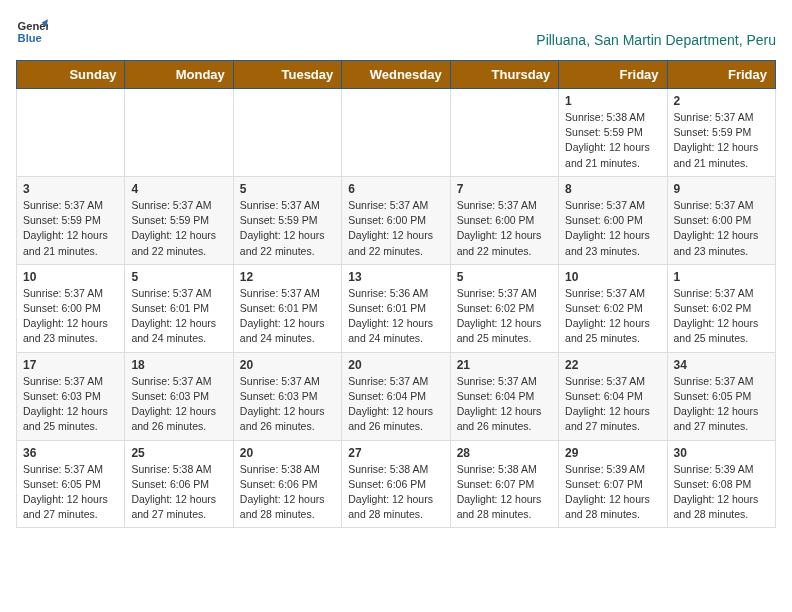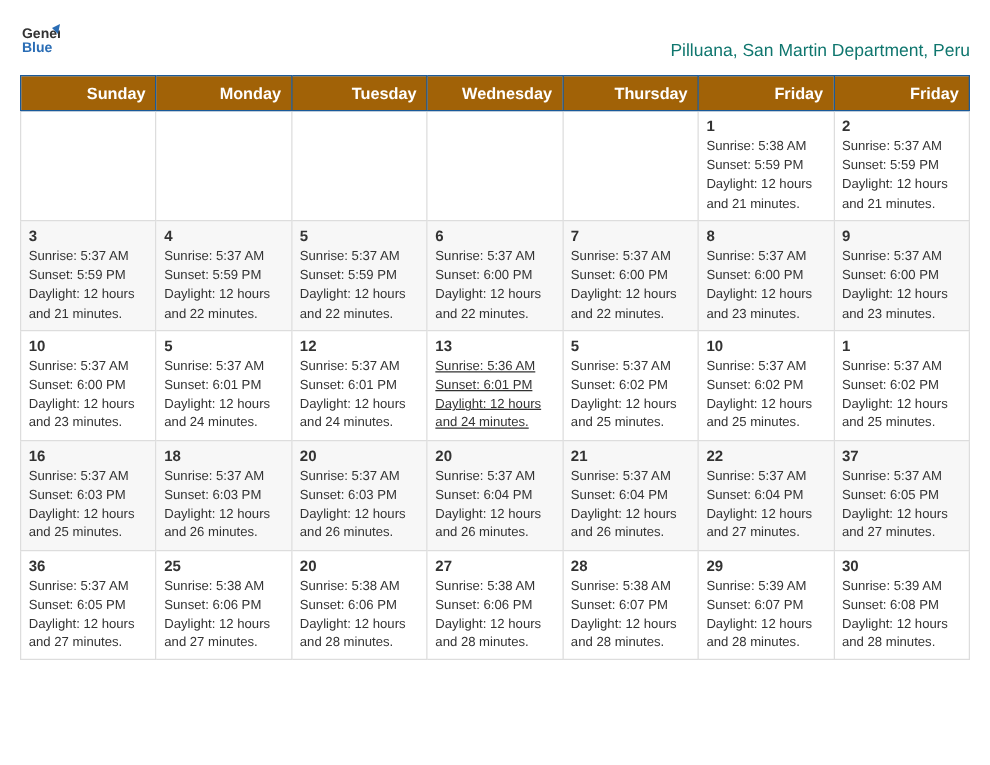--- a/index.html
+++ b/index.html
@@ -199,21 +199,21 @@
         </td>
         <td>
           <span class="day-num">12</span>
           <div class="day-info" style="white-space: pre-line;">Sunrise: 5:37 AM
 Sunset: 6:01 PM
 Daylight: 12 hours
 and 24 minutes.</div>
         </td>
         <td>
           <span class="day-num">13</span>
-          <div class="day-info" style="white-space: pre-line; text-decoration: underline;">Sunrise: 5:36 AM
+          <div class="day-info" style="white-space: pre-line;">Sunrise: 5:36 AM
 Sunset: 6:01 PM
 Daylight: 12 hours
 and 24 minutes.</div>
         </td>
         <td>
           <span class="day-num">5</span>
           <div class="day-info" style="white-space: pre-line;">Sunrise: 5:37 AM
 Sunset: 6:02 PM
 Daylight: 12 hours
 and 25 minutes.</div>
@@ -228,21 +228,21 @@
         <td>
           <span class="day-num">1</span>
           <div class="day-info" style="white-space: pre-line;">Sunrise: 5:37 AM
 Sunset: 6:02 PM
 Daylight: 12 hours
 and 25 minutes.</div>
         </td>
       </tr>
       <tr>
         <td>
-          <span class="day-num">16</span>
+          <span class="day-num">17</span>
           <div class="day-info" style="white-space: pre-line;">Sunrise: 5:37 AM
 Sunset: 6:03 PM
 Daylight: 12 hours
 and 25 minutes.</div>
         </td>
         <td>
           <span class="day-num">18</span>
           <div class="day-info" style="white-space: pre-line;">Sunrise: 5:37 AM
 Sunset: 6:03 PM
 Daylight: 12 hours
@@ -270,21 +270,21 @@
 and 26 minutes.</div>
         </td>
         <td>
           <span class="day-num">22</span>
           <div class="day-info" style="white-space: pre-line;">Sunrise: 5:37 AM
 Sunset: 6:04 PM
 Daylight: 12 hours
 and 27 minutes.</div>
         </td>
         <td>
-          <span class="day-num">37</span>
+          <span class="day-num">34</span>
           <div class="day-info" style="white-space: pre-line;">Sunrise: 5:37 AM
 Sunset: 6:05 PM
 Daylight: 12 hours
 and 27 minutes.</div>
         </td>
       </tr>
       <tr>
         <td>
           <span class="day-num">36</span>
           <div class="day-info" style="white-space: pre-line;">Sunrise: 5:37 AM

